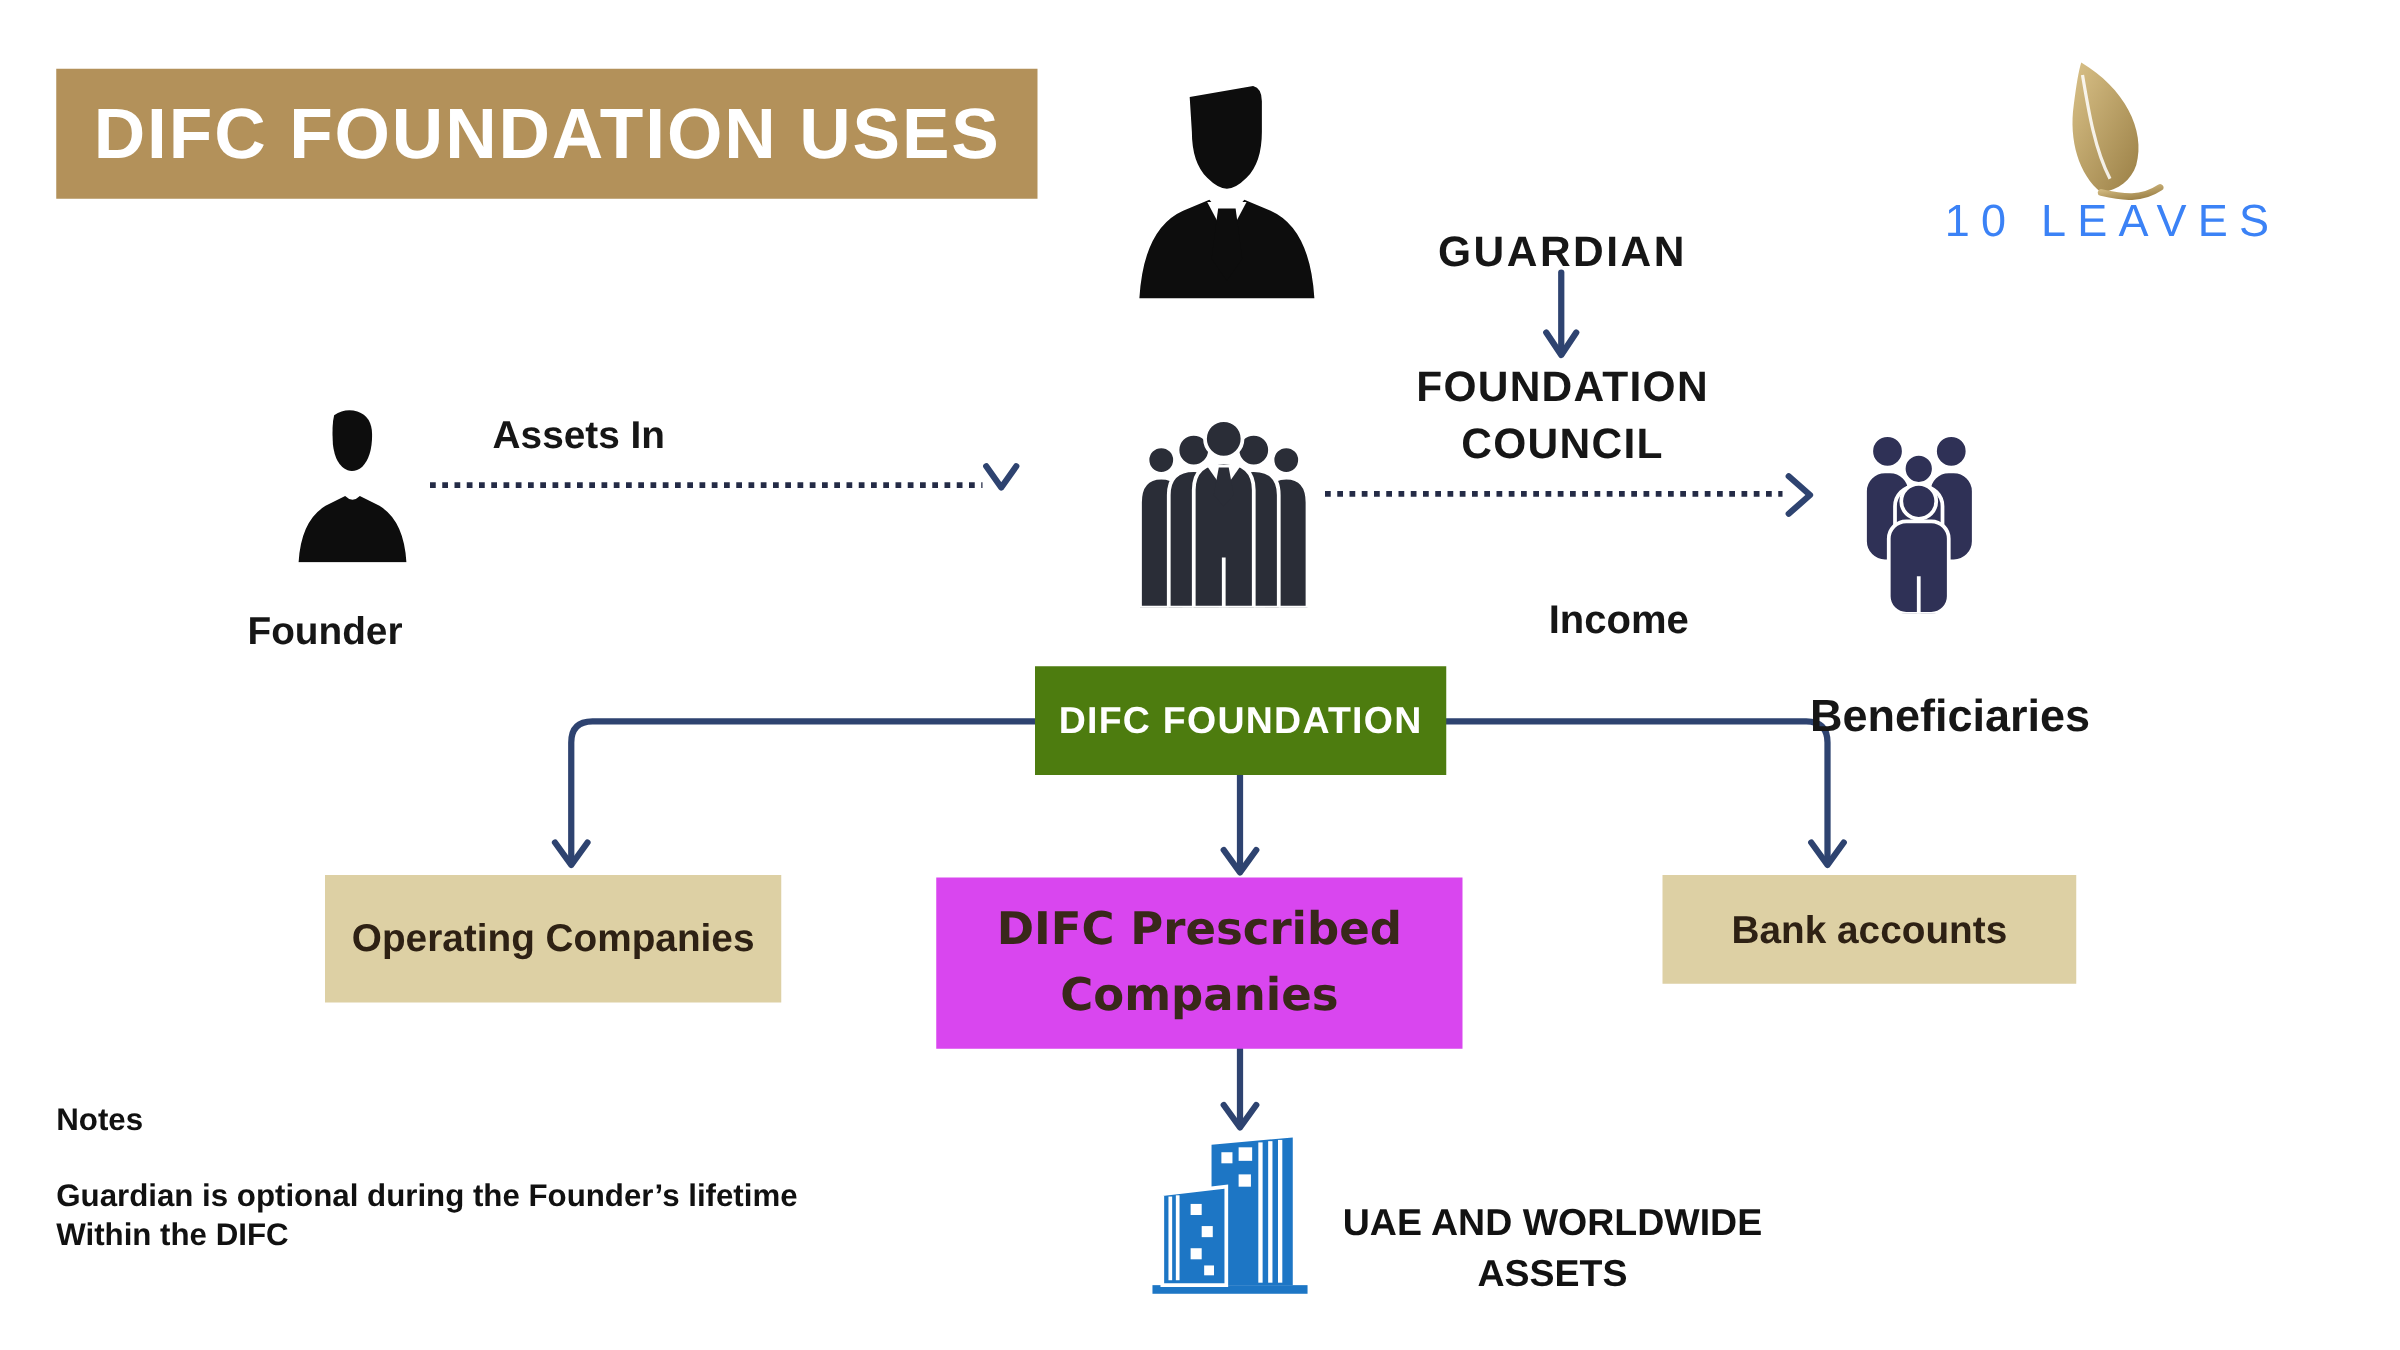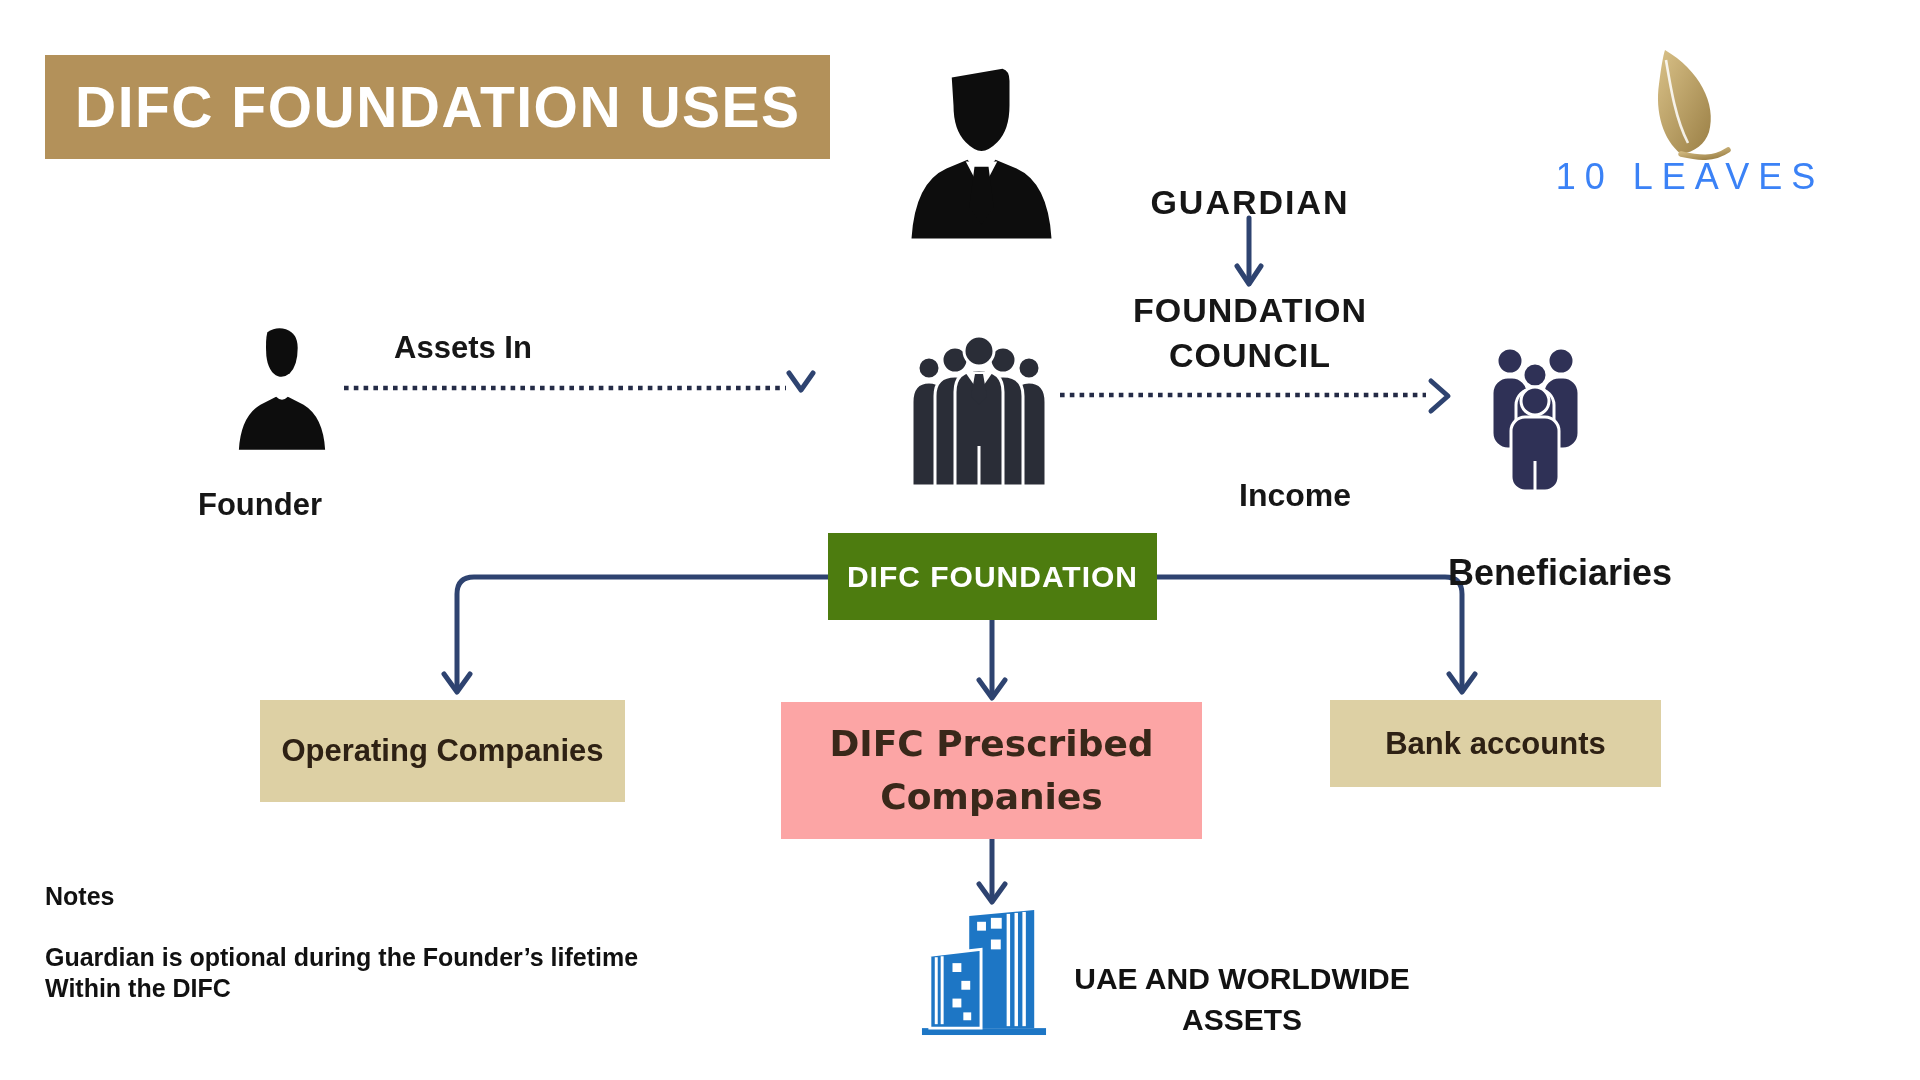--- a/index.html
+++ b/index.html
@@ -30,21 +30,21 @@
   .uae-label{left:1072px;top:958px;width:340px;font-size:30px;font-weight:800;line-height:1.38;color:#121212;}
 
   
   .nbox{left:828px;top:533px;width:329px;height:87px;background:#4d7c0f;display:flex;align-items:center;
         justify-content:center;}
   .nbox span{color:#ffffff;font-size:30px;font-weight:800;letter-spacing:1px;white-space:nowrap;}
   .tanbox{background:#ddd0a4;display:flex;align-items:center;justify-content:center;}
   .tanbox span{color:#2e2114;font-size:31px;font-weight:800;white-space:nowrap;}
   .op-box{left:260px;top:700px;width:365px;height:102px;}
   .bank-box{left:1330px;top:700px;width:331px;height:87px;}
-  .goldbox{left:781px;top:702px;width:421px;height:137px;background:#fca5a5;display:flex;align-items:center;
+  .goldbox{left:749px;top:702px;width:421px;height:137px;background:#d946ef;display:flex;align-items:center;
            justify-content:center;text-align:center;}
   .goldbox span{color:#39281a;font-size:36px;font-weight:700;line-height:1.45;
                 font-family:"DejaVu Sans",sans-serif;}
 
   
   .guardian-icon{left:894px;top:62px;width:175px;height:178px;}
   .founder-icon{left:233px;top:326px;width:98px;height:124px;}
   .council-icon{left:903px;top:328px;width:152px;height:158px;}
   .beneficiaries-icon{left:1478px;top:343px;width:115px;height:148px;}
   .building-icon{left:920px;top:906px;width:128px;height:132px;}

